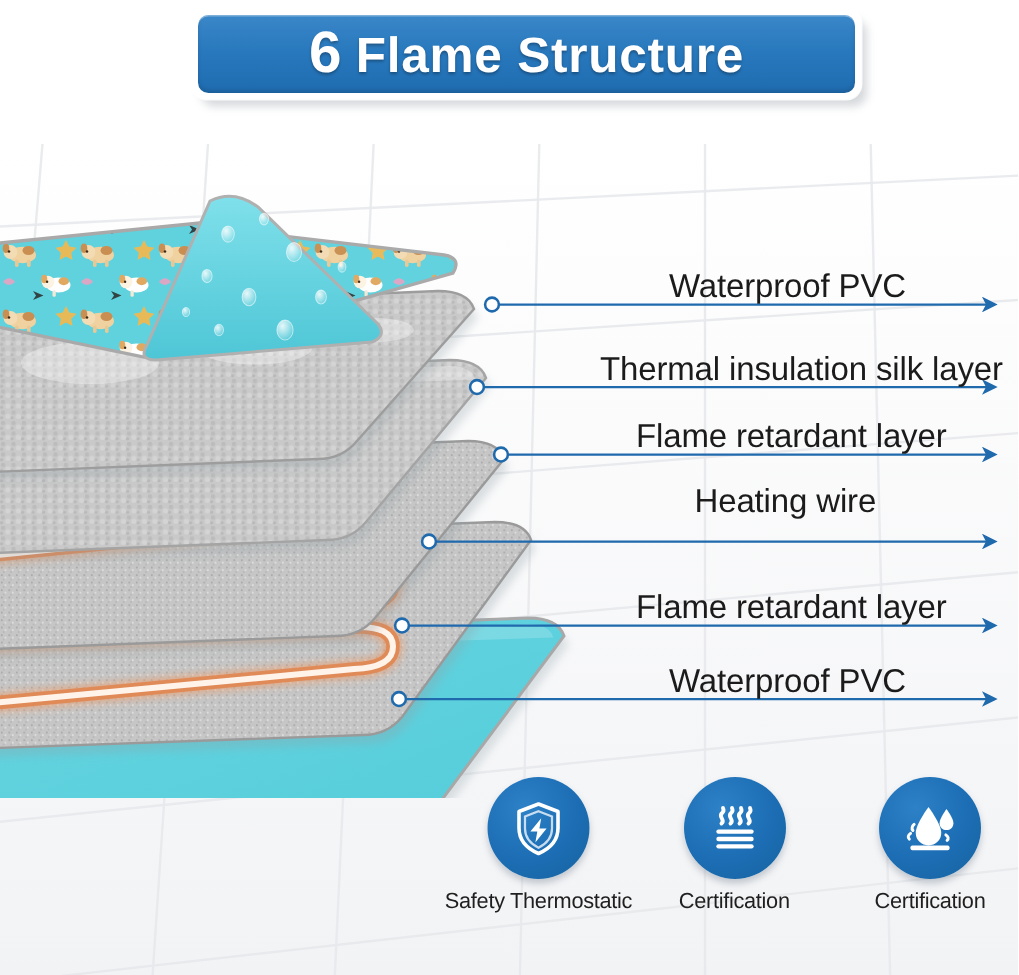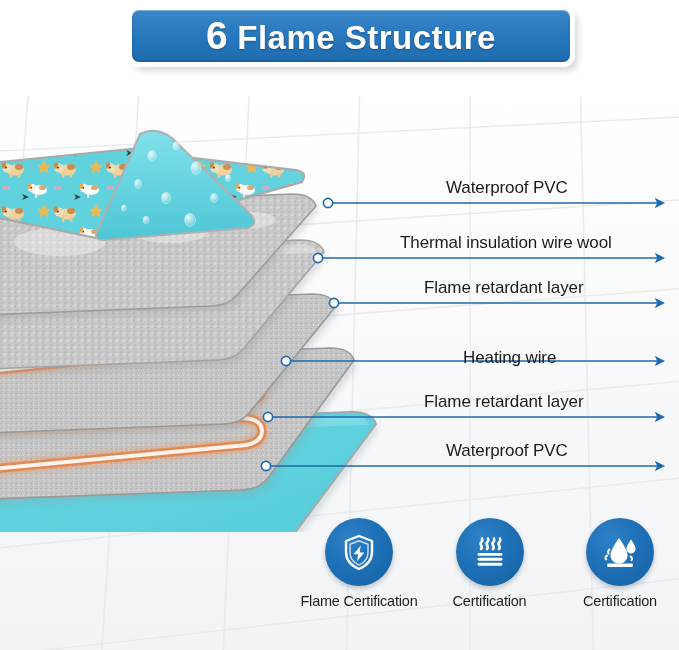--- a/index.html
+++ b/index.html
@@ -30,21 +30,21 @@
                text-shadow:0 1px 2px rgba(0,0,0,.30);white-space:nowrap;
                display:flex;align-items:baseline;gap:9px;}
   .banner-num{font-size:39px;font-weight:bold;line-height:1;}
 
   
   .stack{position:absolute;left:0;top:112px;width:420px;height:420px;}
   .stack svg{position:absolute;left:0;top:0;}
 
   
   .callouts{position:absolute;left:0;top:0;width:679px;height:650px;pointer-events:none;}
-  .lbl{position:absolute;color:#1b1b1b;font-size:17px;white-space:nowrap;letter-spacing:-.1px;}
+  .lbl{position:absolute;color:#1b1b1b;font-size:22px;white-space:nowrap;letter-spacing:-.1px;}
 
   
   .features{position:absolute;left:300px;top:518px;width:379px;height:110px;display:flex;
             justify-content:space-between;align-items:flex-start;}
   .feature{width:118px;display:flex;flex-direction:column;align-items:center;}
   .badge{width:68px;height:68px;border-radius:50%;
          background:radial-gradient(circle at 36% 30%,#2d81c6 0%,#1c6db4 55%,#16639f 100%);
          display:flex;align-items:center;justify-content:center;
          box-shadow:0 3px 5px rgba(60,80,100,.28);}
   .feature-label{margin-top:7px;font-size:14.5px;color:#1f1f1f;white-space:nowrap;letter-spacing:-.2px;}
@@ -263,37 +263,37 @@
       <circle cx="328" cy="203" r="4.6"></circle>
       <circle cx="318" cy="258" r="4.6"></circle>
       <circle cx="334" cy="303" r="4.6"></circle>
       <circle cx="286" cy="361" r="4.6"></circle>
       <circle cx="268" cy="417" r="4.6"></circle>
       <circle cx="266" cy="466" r="4.6"></circle>
     </g>
   </svg>
 
   <div class="lbl" style="left:446px;top:178px;">Waterproof PVC</div>
-  <div class="lbl" style="left:400px;top:233px;">Thermal insulation wire wool</div>
+  <div class="lbl" style="left:400px;top:233px;">Thermal insulation silk layer</div>
   <div class="lbl" style="left:424px;top:278px;">Flame retardant layer</div>
-  <div class="lbl" style="left:463px;top:348px;">Heating wire</div>
+  <div class="lbl" style="left:463px;top:321px;">Heating wire</div>
   <div class="lbl" style="left:424px;top:392px;">Flame retardant layer</div>
   <div class="lbl" style="left:446px;top:441px;">Waterproof PVC</div>
 
   <div class="features">
 
     <div class="feature">
       <div class="badge">
         <svg width="40" height="40" viewBox="0 0 40 40">
           <path d="M20 4 L33 9 V20 C33 28.5 27 34 20 37 C13 34 7 28.5 7 20 V9 Z" fill="none" stroke="#ffffff" stroke-width="2.4" stroke-linejoin="round"></path>
           <path d="M20 8.8 L29 12.3 V20.4 C29 26.6 24.8 30.8 20 33.2 C15.2 30.8 11 26.6 11 20.4 V12.3 Z" fill="none" stroke="#ffffff" stroke-width="1.5" opacity=".75"></path>
           <path d="M21.8 13.5 L14.6 22.3 H19.2 L17.9 29.6 L25.4 20.4 H20.6 Z" fill="#ffffff"></path>
         </svg>
       </div>
-      <div class="feature-label">Flame Certification</div>
+      <div class="feature-label">Safety Thermostatic</div>
     </div>
 
     <div class="feature">
       <div class="badge">
         <svg width="40" height="40" viewBox="0 0 40 40">
           <g fill="none" stroke="#ffffff" stroke-width="2.6" stroke-linecap="round">
             <path d="M11 17 C14 14.6 8.4 12.6 11.4 10 C13.2 8.4 12 7 12 6.6"></path>
             <path d="M17 17 C20 14.6 14.4 12.6 17.4 10 C19.2 8.4 18 7 18 6.6"></path>
             <path d="M23 17 C26 14.6 20.4 12.6 23.4 10 C25.2 8.4 24 7 24 6.6"></path>
             <path d="M29 17 C32 14.6 26.4 12.6 29.4 10 C31.2 8.4 30 7 30 6.6"></path>

